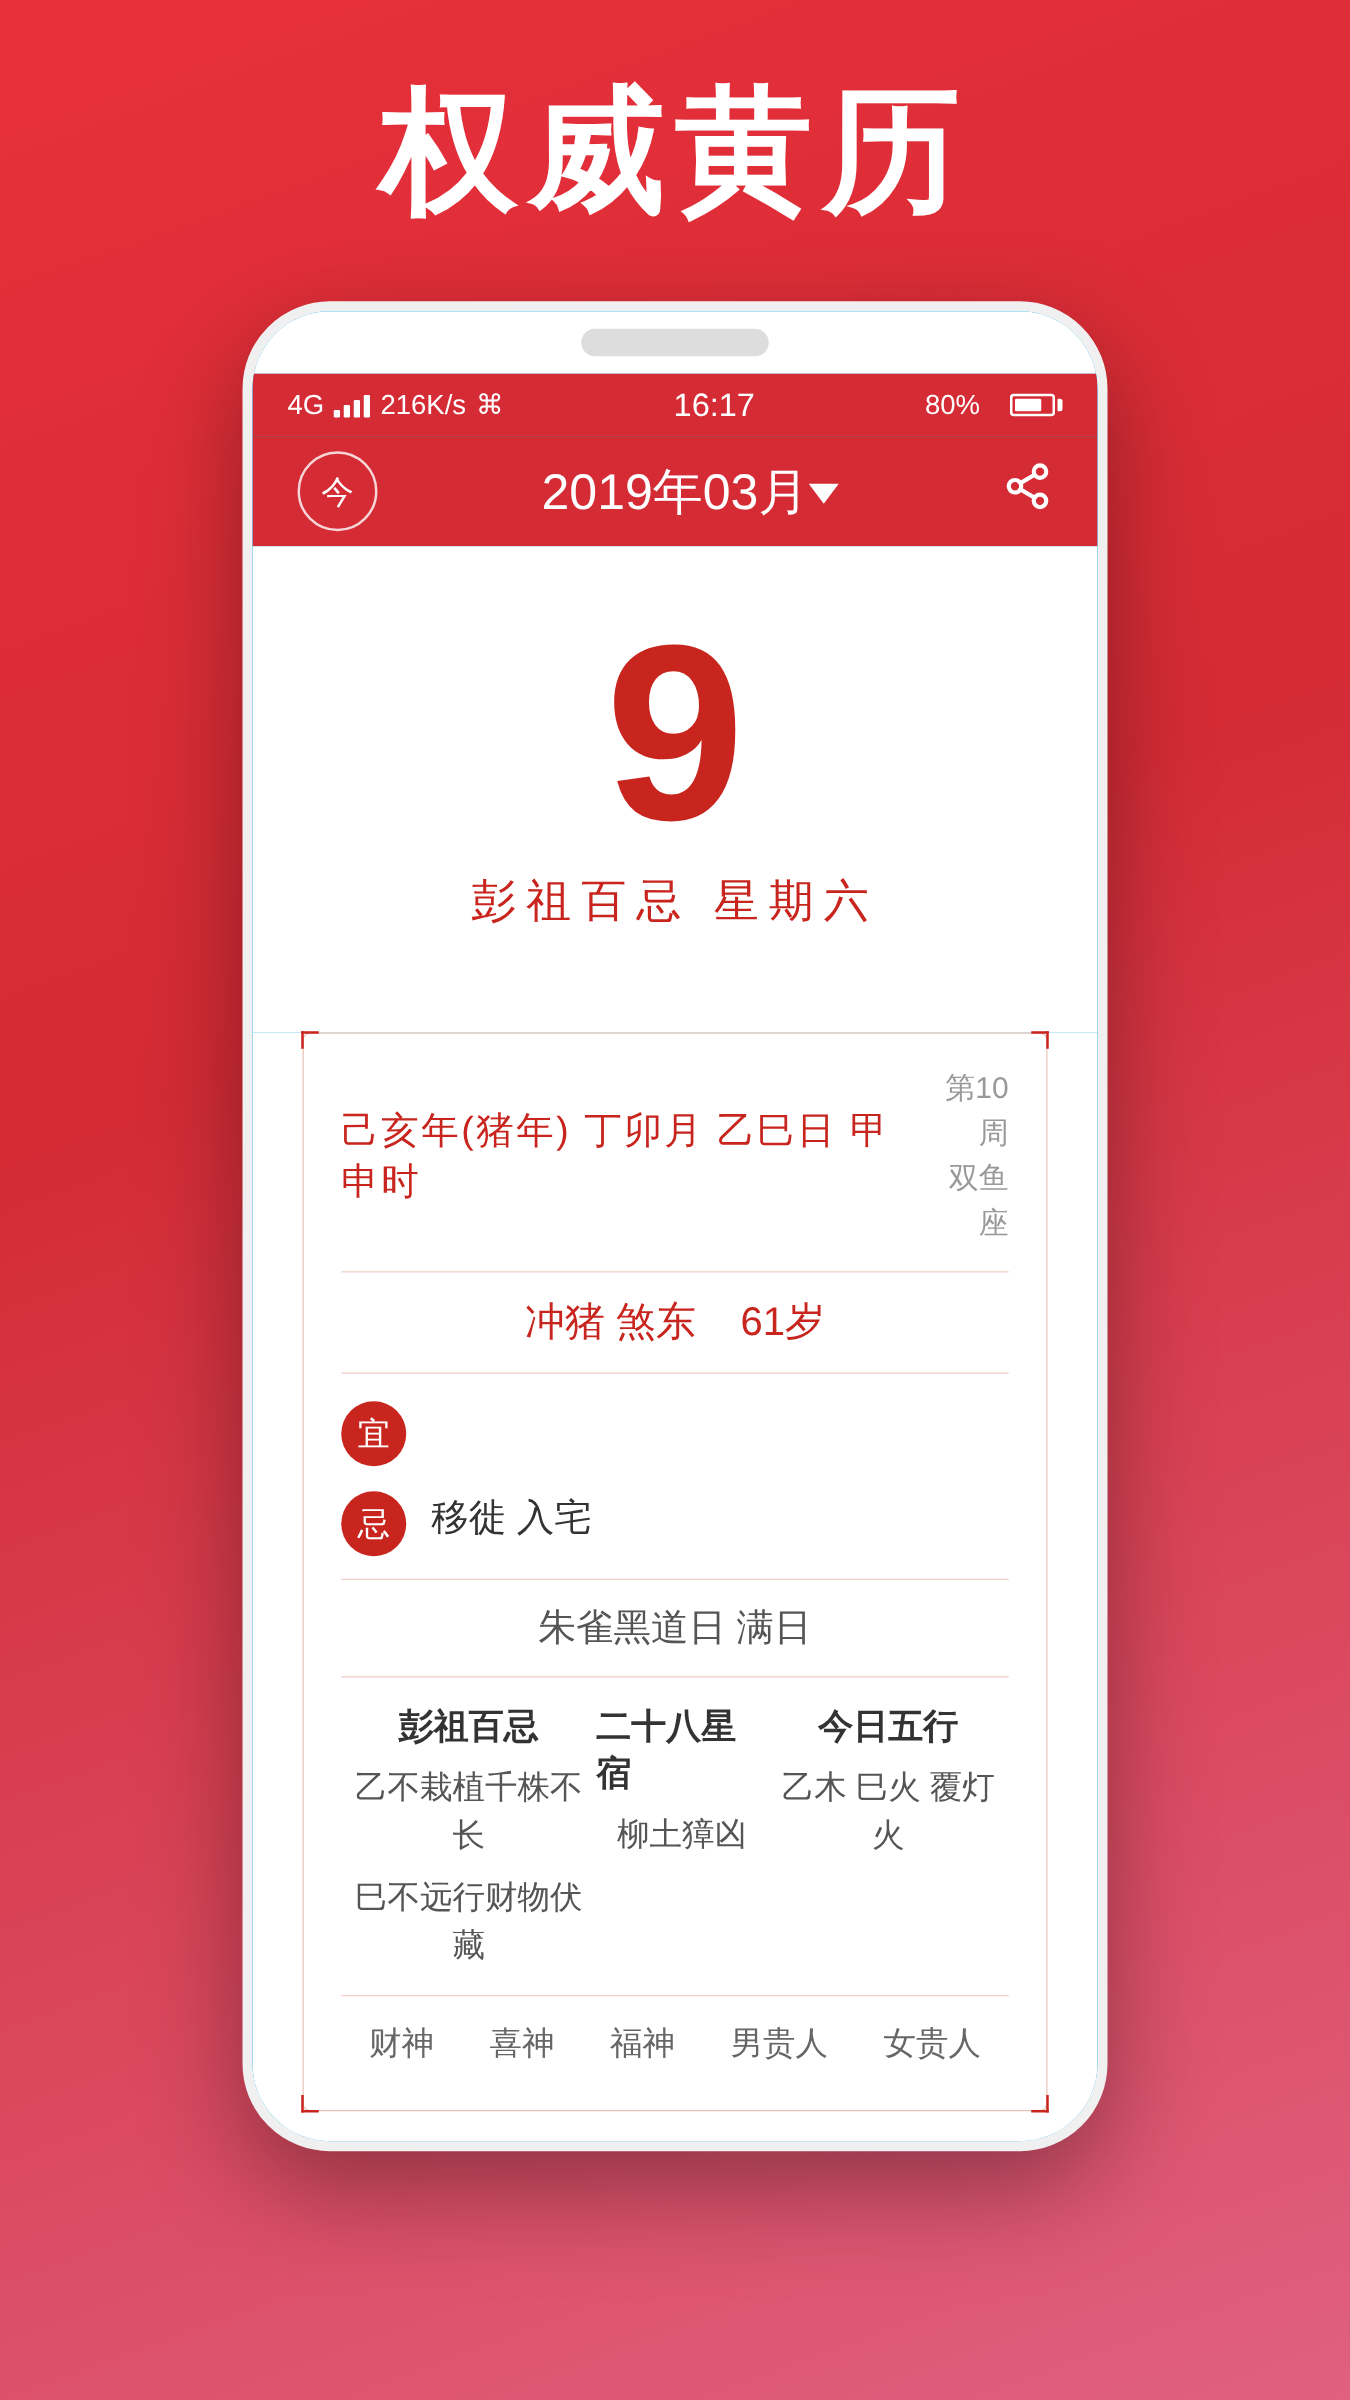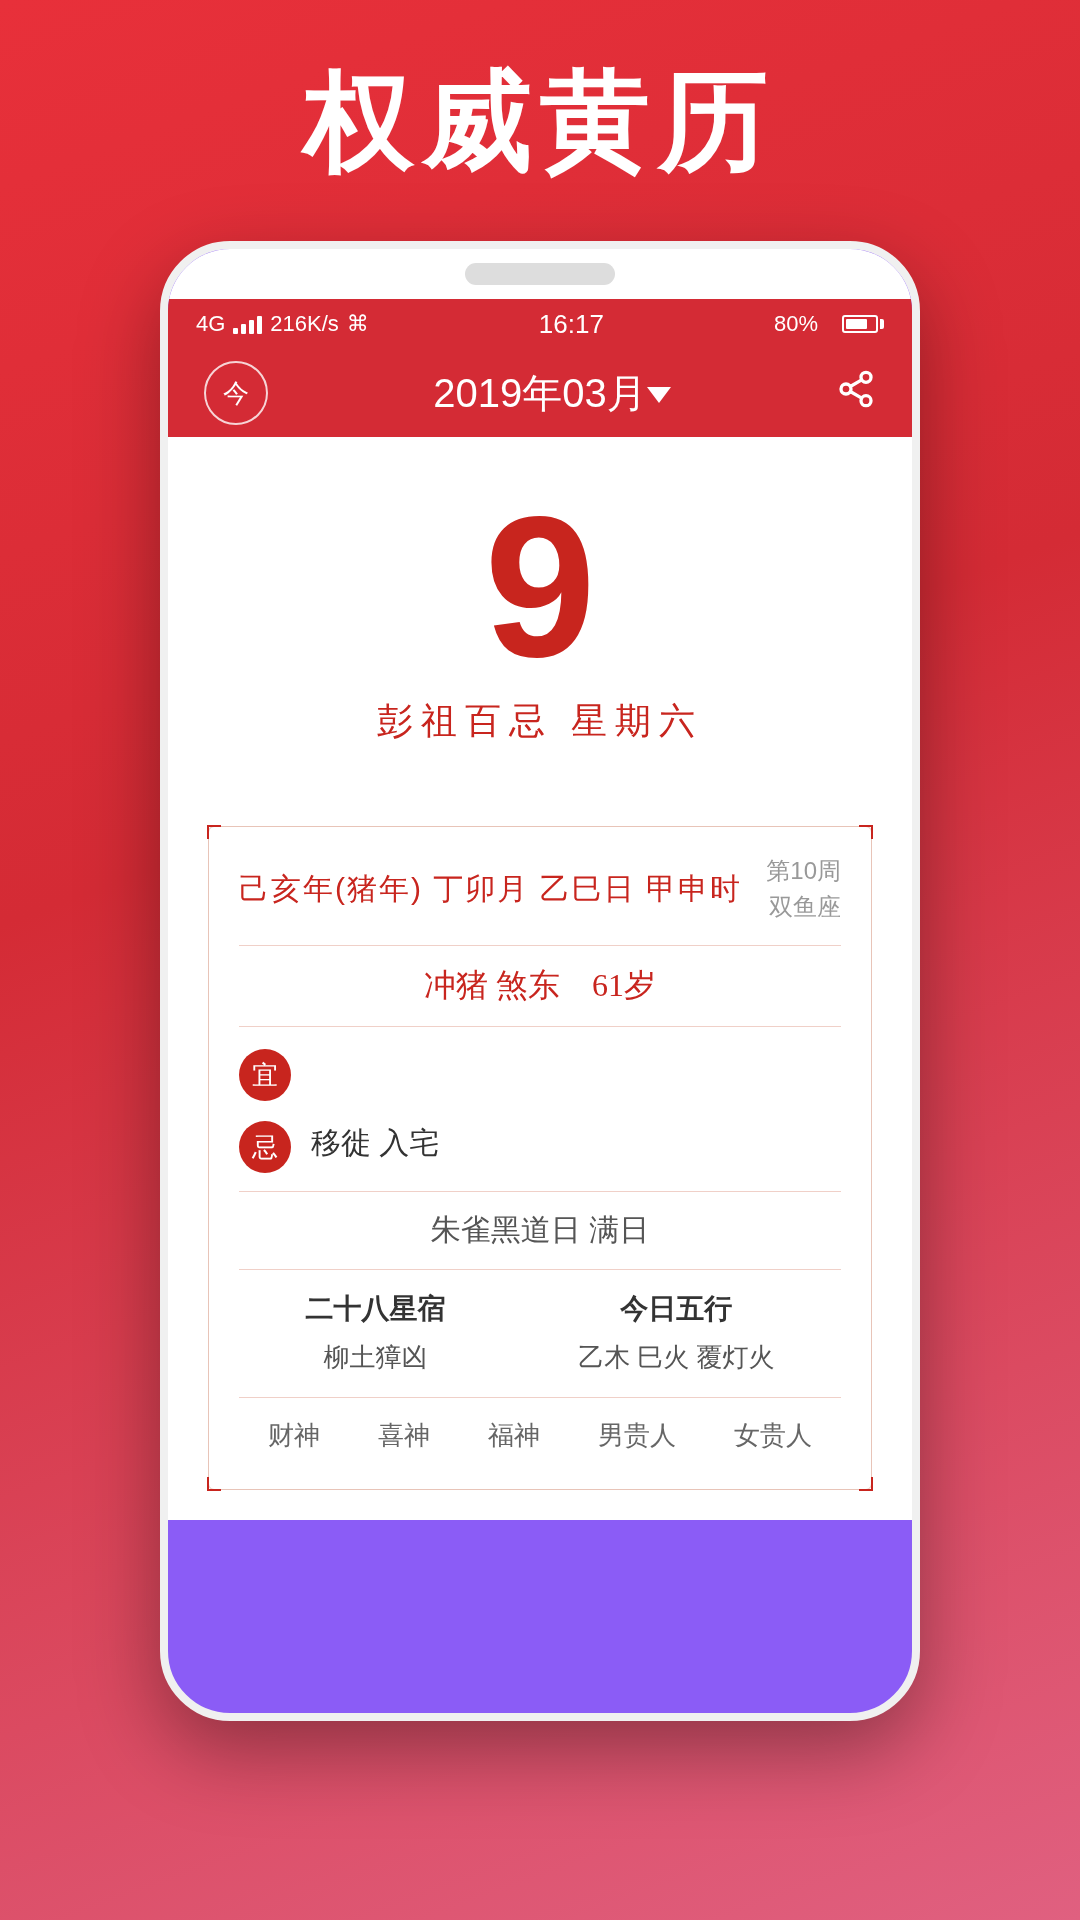--- a/index.html
+++ b/index.html
@@ -33,22 +33,22 @@
     }
 
     .sub-title {
       font-size: 52px;
       color: rgba(255,255,255,0.92);
       letter-spacing: 10px;
       font-weight: 400;
     }
 
     .phone-wrapper {
-      width: 760px;
-      background: #8b5cf6;
+      width: 692px;
+      background: #0ea5e9;
       border-radius: 70px;
       overflow: hidden;
       box-shadow: 0 30px 80px rgba(0,0,0,0.35);
       border: 8px solid #f0f0f0;
       position: relative;
       flex: 1;
       max-height: 1480px;
     }
 
     
@@ -234,21 +234,20 @@
     .conflict-row {
       text-align: center;
       font-size: 32px;
       color: #333;
       margin: 16px 0;
     }
 
     .conflict-row span {
       color: #c8251e;
       font-weight: 500;
-      font-family: Liberation Serif, serif;
     }
 
     .lucky-row {
       display: flex;
       align-items: flex-start;
       margin: 16px 0;
       gap: 20px;
     }
 
     .badge {
@@ -469,20 +468,25 @@
       </div>
 
       <div class="divider"></div>
 
       <div class="special-day">朱雀黑道日   满日</div>
 
       <div class="divider"></div>
 
       <div class="three-col">
         <div class="col-item">
+          <div class="col-title">彭祖百忌</div>
+          <div class="col-value">乙不栽植千株不长</div>
+          <div class="col-value">巳不远行财物伏藏</div>
+        </div>
+        <div class="col-item">
           <div class="col-title">二十八星宿</div>
           <div class="col-value">柳土獐凶</div>
         </div>
         <div class="col-item">
           <div class="col-title">今日五行</div>
           <div class="col-value">乙木 巳火 覆灯火</div>
         </div>
       </div>
 
       <div class="bottom-row">

